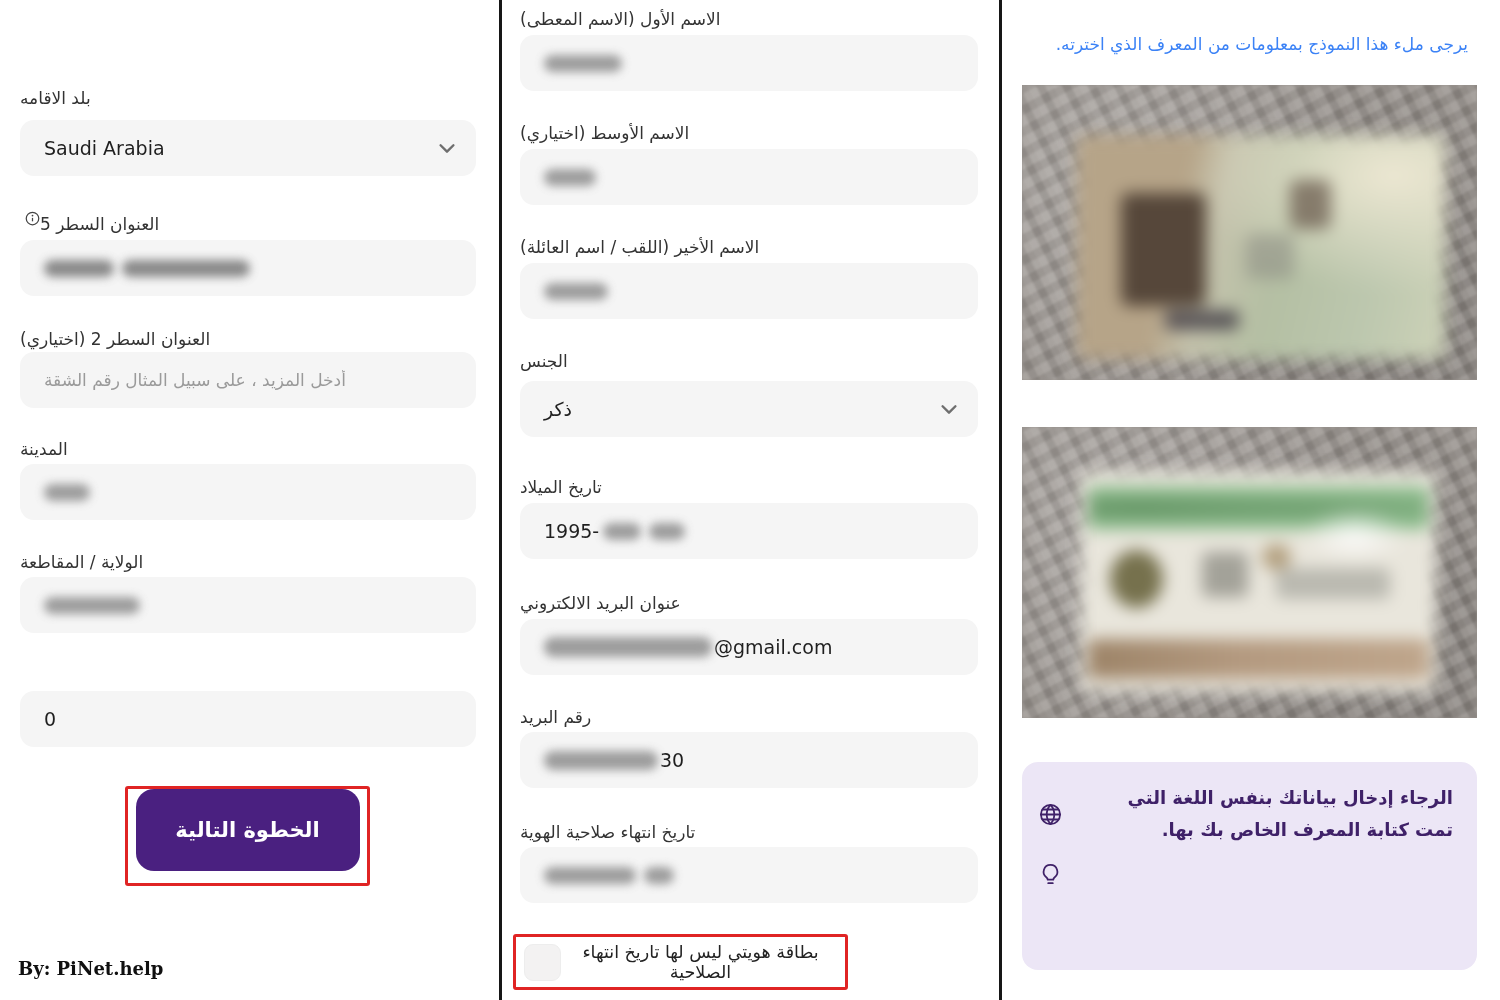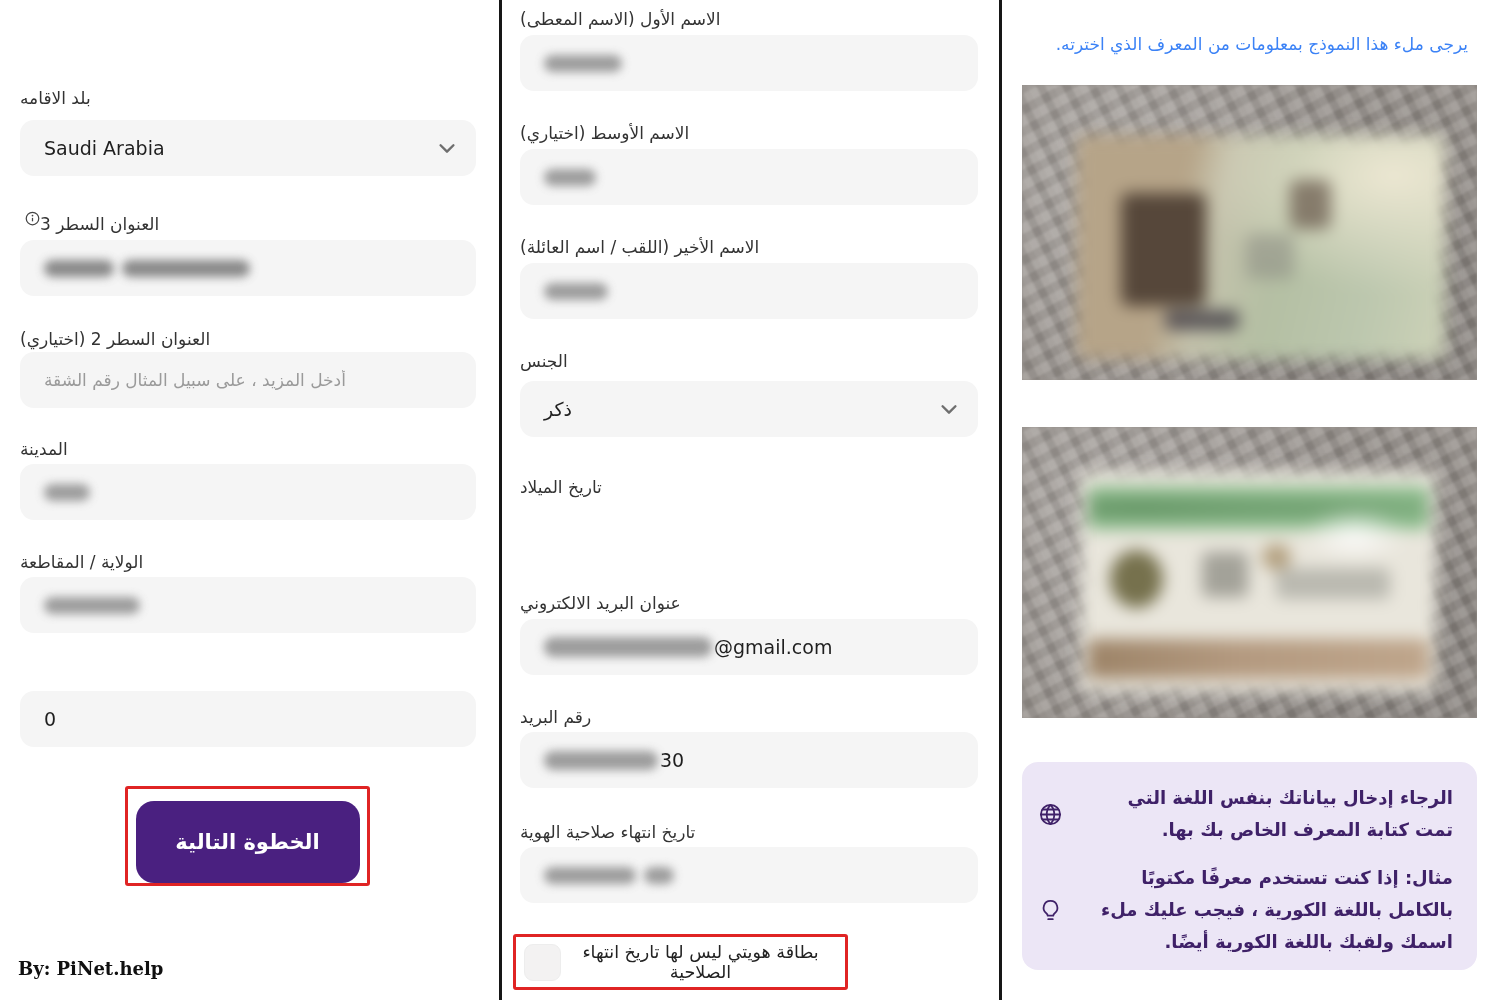--- a/index.html
+++ b/index.html
@@ -28,21 +28,21 @@
     font-size:17px;direction:rtl;text-align:left;color:#1f1f1f;outline:none;
   }
   .placeholder-input::placeholder{color:#9a9a9a;opacity:1;}
   .info-badge{
     display:inline-block;width:15px;height:15px;margin-left:5px;vertical-align:4px;
   }
   
   .btn-annotation{
     position:absolute;left:125px;top:786px;width:245px;height:100px;
     border:3px solid #e02424;border-radius:3px;box-sizing:border-box;
-    display:flex;align-items:flex-end;justify-content:center;
+    display:flex;align-items:flex-start;justify-content:center;
   }
   .next-btn{
     width:224px;height:82px;background:#4a2080;border-radius:18px;border:none;
     color:#ffffff;font-weight:bold;font-size:21px;font-family:"DejaVu Sans",sans-serif;
     display:flex;align-items:center;justify-content:center;direction:rtl;cursor:pointer;
   }
   .credit{
     position:absolute;left:18px;top:958px;font-family:"DejaVu Serif",serif;
     font-weight:700;font-size:18px;color:#101010;
   }
@@ -121,21 +121,21 @@
 
   <div class="flabel" style="left:20px;top:87px">بلد الاقامه</div>
   <div class="finput" style="left:20px;top:120px;width:456px">
     <span>Saudi Arabia</span>
     <svg class="chev" viewBox="0 0 24 24" fill="none" stroke="#6e6e6e" stroke-width="2.6" stroke-linecap="round" stroke-linejoin="round">
         <path d="M5 9l7 7 7-7"></path>
       </svg>
   </div>
 
   <div class="flabel" style="left:20px;top:211px">
-    <span>العنوان السطر 3</span><svg class="info-badge" viewBox="0 0 24 24" fill="none" stroke="#444" stroke-width="2">
+    <span>العنوان السطر 5</span><svg class="info-badge" viewBox="0 0 24 24" fill="none" stroke="#444" stroke-width="2">
         <circle cx="12" cy="12" r="10"></circle>
         <line x1="12" y1="11" x2="12" y2="16.5"></line>
         <circle cx="12" cy="7.2" r="1.4" fill="#444" stroke="none"></circle>
       </svg>
   </div>
   <div class="finput" style="left:20px;top:240px;width:456px">
     <span class="blob dk" style="width:70px"></span>
     <span class="blob dk" style="width:128px"></span>
   </div>
 
@@ -179,20 +179,25 @@
 
   <div class="flabel" style="left:520px;top:350px">الجنس</div>
   <div class="finput" style="left:520px;top:381px;width:458px">
     <span dir="rtl">ذكر</span>
     <svg class="chev" viewBox="0 0 24 24" fill="none" stroke="#6e6e6e" stroke-width="2.6" stroke-linecap="round" stroke-linejoin="round">
         <path d="M5 9l7 7 7-7"></path>
       </svg>
   </div>
 
   <div class="flabel" style="left:520px;top:476px">تاريخ الميلاد</div>
+  <div class="finput" style="left:520px;top:503px;width:458px">
+    <span>1995-</span>
+    <span class="blob" style="width:38px;margin-left:-4px"></span>
+    <span class="blob" style="width:36px"></span>
+  </div>
 
   <div class="flabel" style="left:520px;top:592px">عنوان البريد الالكتروني</div>
   <div class="finput" style="left:520px;top:619px;width:458px;gap:2px">
     <span class="blob" style="width:168px;height:20px"></span>
     <span>@gmail.com</span>
   </div>
 
   <div class="flabel" style="left:520px;top:706px">رقم البريد</div>
   <div class="finput" style="left:520px;top:732px;width:458px;gap:2px">
     <span class="blob" style="width:114px;height:19px"></span>
@@ -245,17 +250,16 @@
           <path d="M12 2.8a13.5 13.5 0 0 1 0 18.4M12 2.8a13.5 13.5 0 0 0 0 18.4"></path>
           <path d="M4.4 7.2h15.2M4.4 16.8h15.2"></path>
         </svg>
       <div class="note-text">الرجاء إدخال بياناتك بنفس اللغة التي تمت كتابة المعرف الخاص بك بها.</div>
     </div>
     <div class="note-row">
       <svg class="note-icon" viewBox="0 0 24 24" fill="none" stroke="#3f2168" stroke-width="1.7" stroke-linecap="round" stroke-linejoin="round">
           <path d="M12 2.8a6.6 6.6 0 0 0-3.8 12c.8.6 1.1 1.3 1.1 2.2h5.4c0-.9.3-1.6 1.1-2.2a6.6 6.6 0 0 0-3.8-12z"></path>
           <path d="M9.8 20.3h4.4"></path>
         </svg>
-      <div class="note-text">مثال: إذا كنت تستخدم معرفًا مكتوبًا بالكامل باللغة الكورية ، فيجب عليك ملء اسمك ولقبك باللغة الكورية أيضًا.</div>
     </div>
   </div>
 
 </div>
 
 </body></html>

